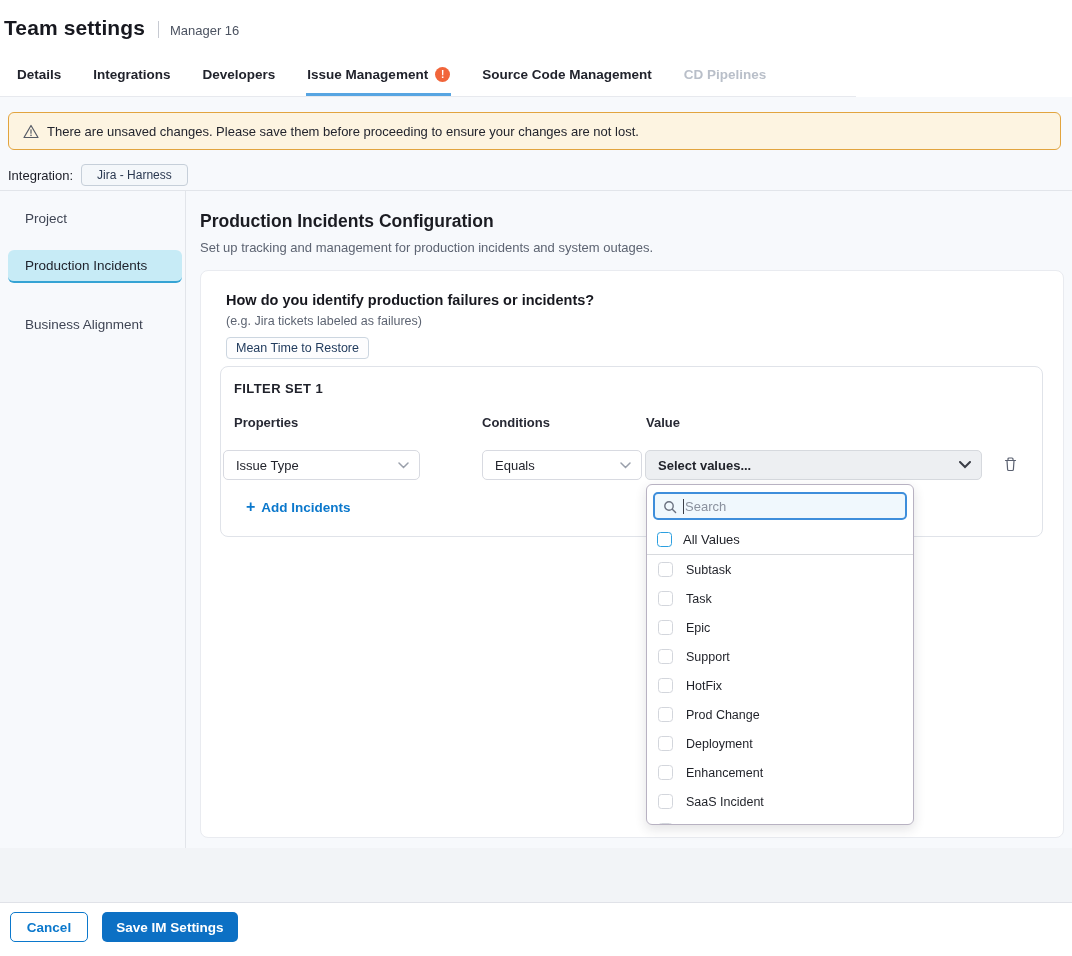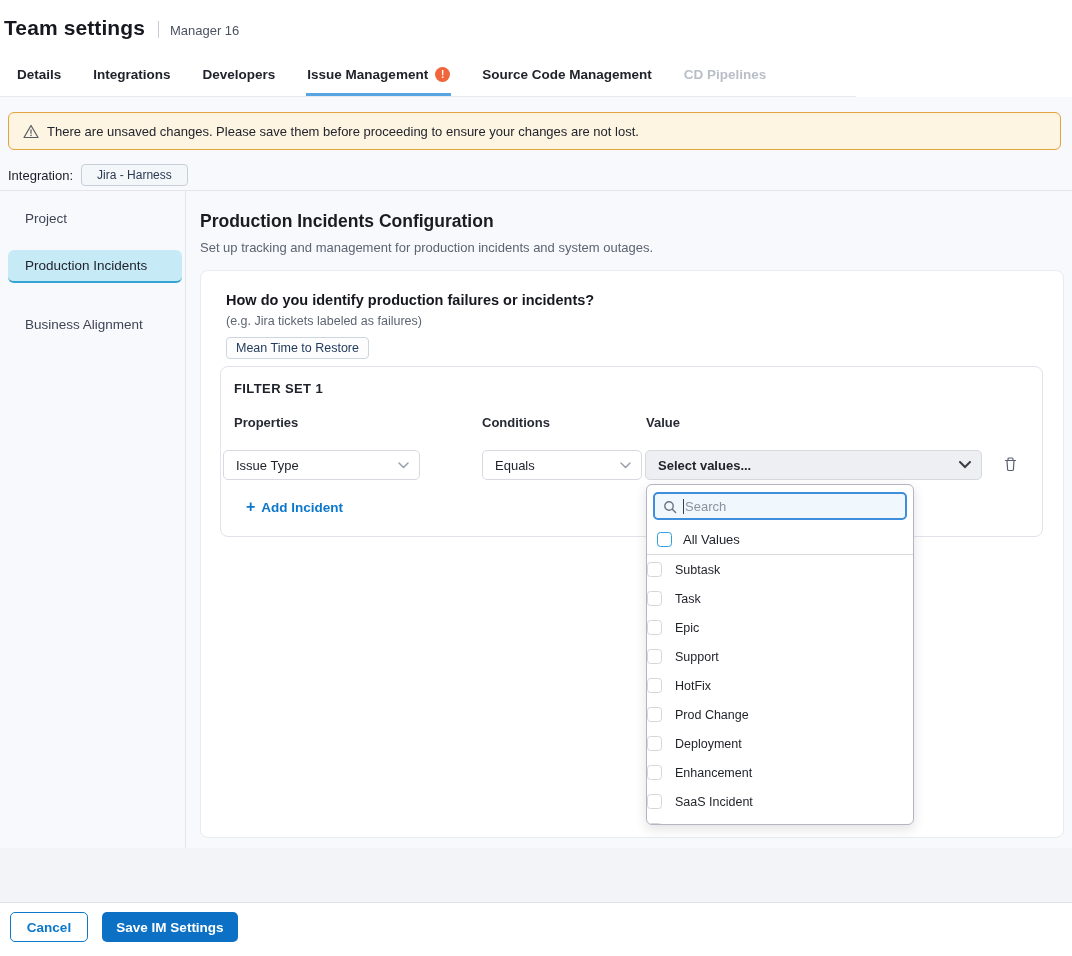--- a/index.html
+++ b/index.html
@@ -93,21 +93,21 @@
   .search-input { width:100%; height:100%; border:none; outline:none; background:transparent;
                   padding-left:30px; font-size:13px; color:#22242c;
                   font-family:"Liberation Sans", sans-serif; }
   .search-input::placeholder { color:#8a919e; }
   .text-cursor { position:absolute; left:28px; top:5px; width:1px; height:15px; background:#3b3e47; }
 
   .dd-row { display:flex; align-items:center; cursor:pointer;text-align:center; }
   .dd-all { position:absolute; left:0; top:42px; width:100%; height:25px; padding-left:10px; gap:11px; }
   .dd-sep { position:absolute; left:0; top:69px; width:100%; height:1px; background:#d8dade; }
   .dd-list { position:absolute; left:0; top:70px; width:100%; }
-  .dd-item { height:29px; gap:13px; }
+  .dd-item { height:29px; padding-left:11px; gap:13px; }
   .dd-label { font-size:13px; color:#1f2128; }
   .dd-item .dd-label { font-size:12.5px; }
 
   .cb { width:15px; height:15px; border:1.5px solid #d3d6dc; border-radius:3.5px; background:#fff; flex:none; }
   .cb.blue { border-color:#2b9fe0; }
 
   
   .footer { left:0; top:902px; width:1072px; height:54px; background:#fff; border-top:1px solid #e0e2e8; }
   .btn { position:absolute; top:912px; height:30px; border-radius:5px; font-size:13.5px; font-weight:bold;
          display:flex; align-items:center; justify-content:center; cursor:pointer;
@@ -220,21 +220,21 @@
 <div class="abs trash-btn">
   <span style="display:flex;">
     <svg width="15" height="16" viewBox="0 0 15 16">
       <path d="M2.5 4.5h10 M5 4.5 V3 a1 1 0 0 1 1 -1 h3 a1 1 0 0 1 1 1 v1.5 M4 4.5 l.6 9 a1.1 1.1 0 0 0 1.1 1 h3.6 a1.1 1.1 0 0 0 1.1 -1 l.6 -9" fill="none" stroke="#5a6070" stroke-width="1.2" stroke-linecap="round" stroke-linejoin="round"></path>
     </svg>
   </span>
 </div>
 
 <div class="abs add-condition">
   <span style="font-size:16px; font-weight:bold; margin-top:-1px;">+</span>
-  <span>Add Incident</span>
+  <span>Add Incidents</span>
 </div>
 
 <div class="abs dropdown">
   <div class="search-wrap">
     <span class="search-icon">
       <svg width="14" height="14" viewBox="0 0 14 14">
         <circle cx="6" cy="6" r="4.2" fill="none" stroke="#6b7280" stroke-width="1.4"></circle>
         <line x1="9.3" y1="9.3" x2="12.6" y2="12.6" stroke="#6b7280" stroke-width="1.4" stroke-linecap="round"></line>
       </svg>
     </span>

